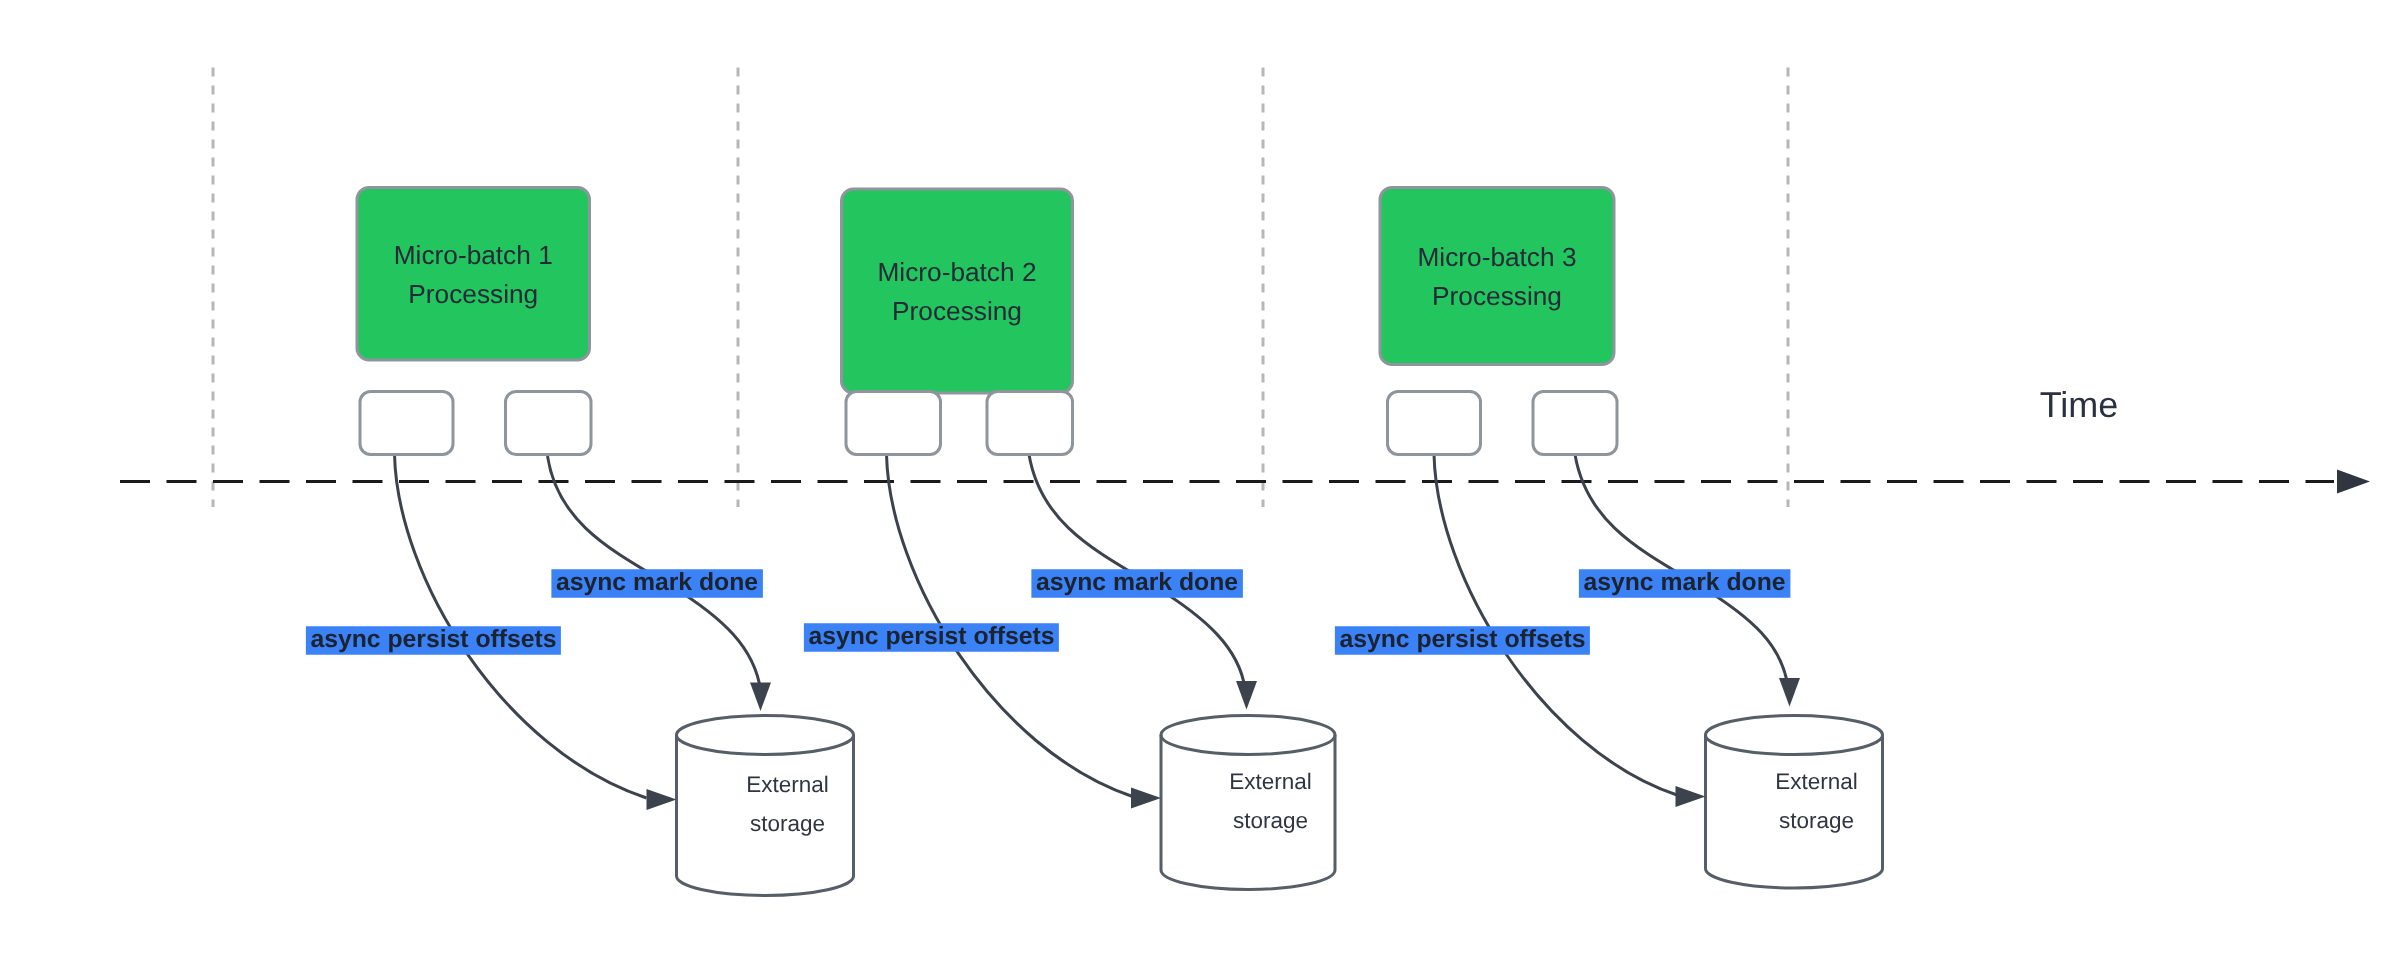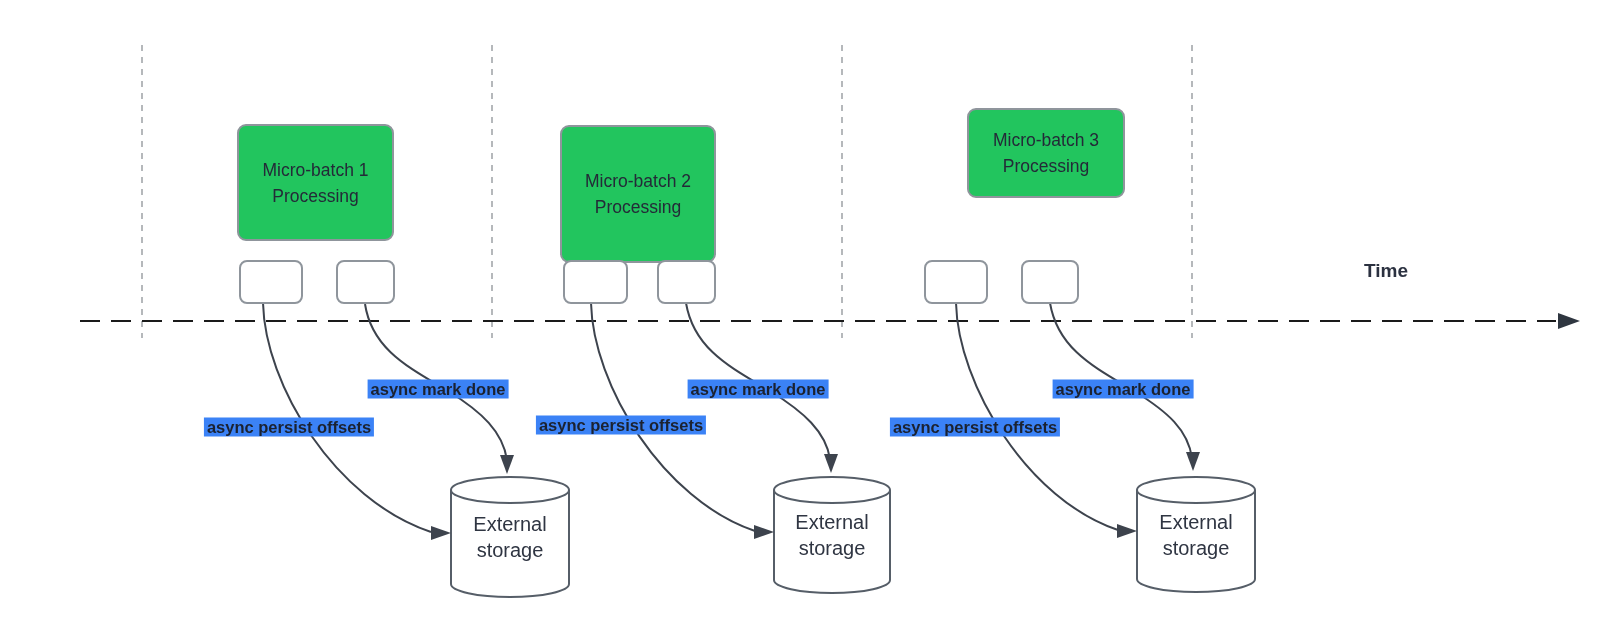--- a/index.html
+++ b/index.html
@@ -34,32 +34,32 @@
     padding:0 3px;
     color:#1b2230;
     font-size:16.5px;
     font-weight:bold;
     white-space:nowrap;
   }
   .cyl-label{
     position:absolute;
     transform:translate(-50%,-50%);
     color:#2f3542;
-    font-size:20px;
+    font-size:15px;
     line-height:26px;
     text-align:center;
     white-space:nowrap;
+    margin-left:15px;
   }
   .time-label{
     position:absolute;
     transform:translate(-50%,-50%);
     color:#2b3140;
-    font-size:19px;
+    font-size:24px;
     white-space:nowrap;
-    font-weight:bold;
   }
 </style>
 </head>
 <body>
 
 <div id="canvas">
 
   <svg id="wires" viewBox="0 0 1600 642" xmlns="http://www.w3.org/2000/svg">
 
     <g stroke="#b5b8bb" stroke-width="2" stroke-dasharray="6 6" fill="none">
@@ -129,21 +129,21 @@
   </div>
   <div class="small-box" style="left:563px;top:260px;width:65px;height:44px;"></div>
   <div class="small-box" style="left:657px;top:260px;width:59px;height:44px;"></div>
   <div class="edge-label" style="left:621px;top:425px;">async persist offsets</div>
   <div class="edge-label" style="left:758px;top:389px;">async mark done</div>
   <div class="cyl-label" style="left:832px;top:535px;">
     <div>External</div>
     <div>storage</div>
   </div>
 
-  <div class="big-box" style="left:919px;top:108px;width:158px;height:90px;margin-left:48px;">
+  <div class="big-box" style="left:919px;top:124px;width:158px;height:120px;">
     <span>Micro-batch 3</span>
     <span>Processing</span>
   </div>
   <div class="small-box" style="left:924px;top:260px;width:64px;height:44px;"></div>
   <div class="small-box" style="left:1021px;top:260px;width:58px;height:44px;"></div>
   <div class="edge-label" style="left:975px;top:427px;">async persist offsets</div>
   <div class="edge-label" style="left:1123px;top:389px;">async mark done</div>
   <div class="cyl-label" style="left:1196px;top:535px;">
     <div>External</div>
     <div>storage</div>

